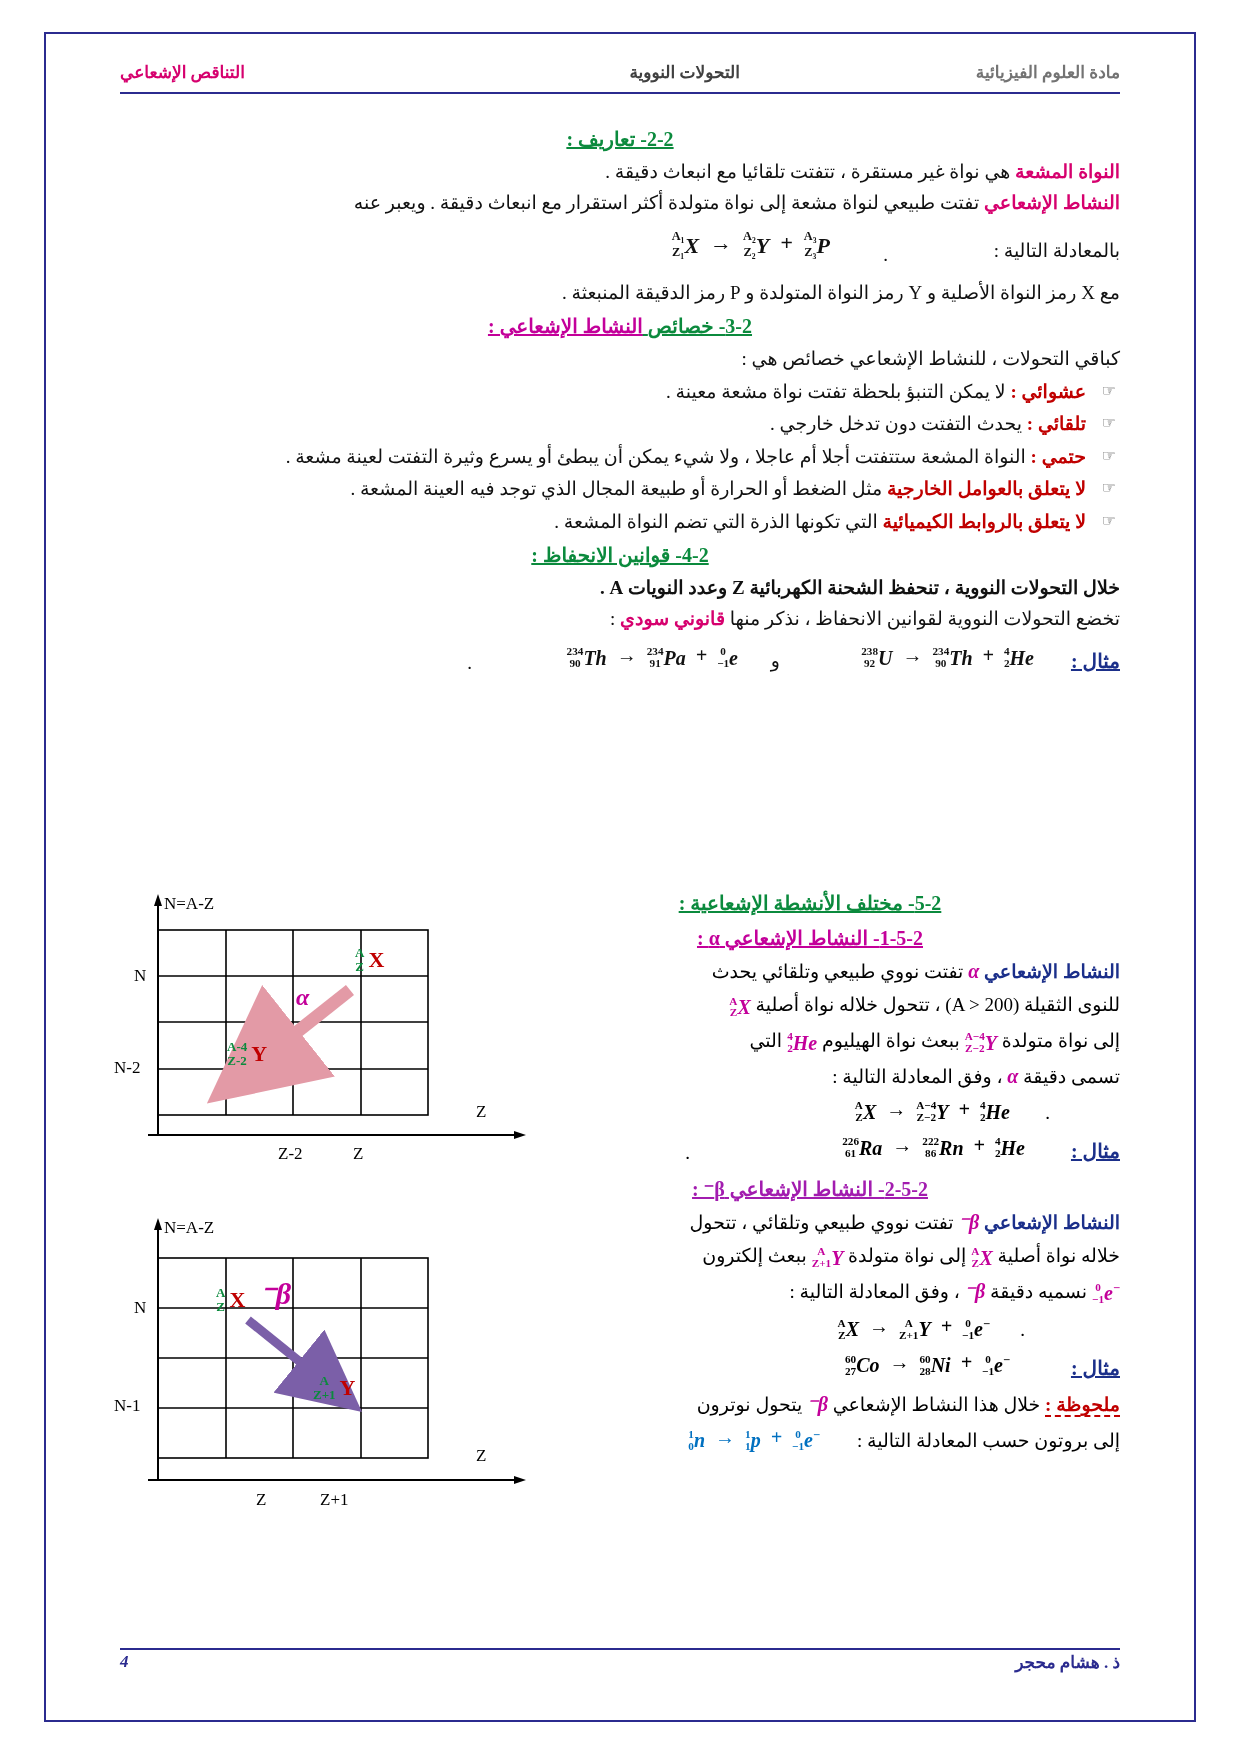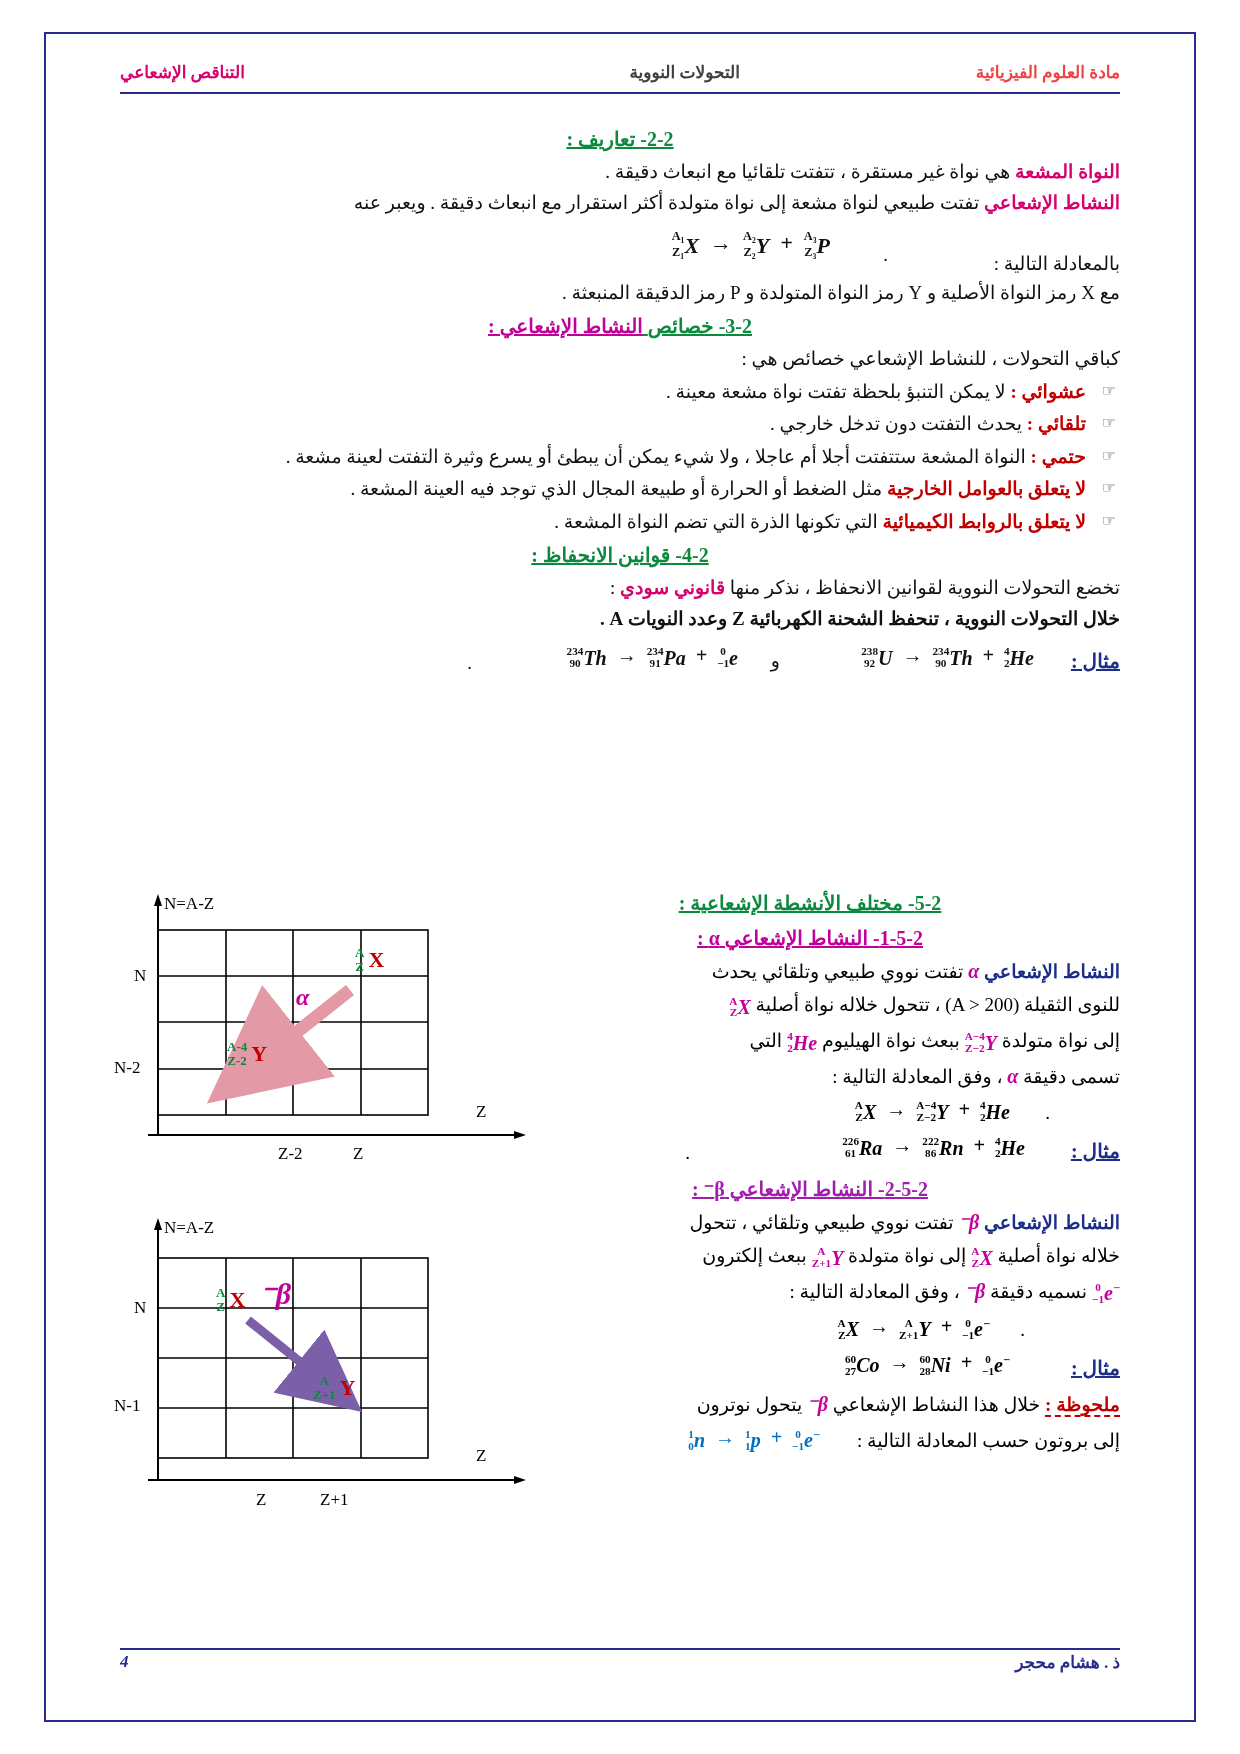--- a/index.html
+++ b/index.html
@@ -1,20 +1,20 @@
 <!DOCTYPE html>
 <html lang="ar" dir="rtl"><head>
 <meta charset="utf-8">
 <style>
   html,body{margin:0;padding:0;background:#fff;}
   body{width:1240px;height:1754px;font-family:"Liberation Serif", serif;}
   .page{position:relative;width:1240px;height:1754px;box-sizing:border-box;padding:0;}
   .border-outer{position:absolute;left:44px;top:32px;width:1152px;height:1690px;border:2px solid #2b2b8f;box-sizing:border-box;}
   .hdr{position:absolute;left:120px;top:62px;width:1000px;height:30px;direction:rtl;}
-  .hdr .h-right{position:absolute;right:0;top:0;color:#ef4444;font-weight:bold;font-size:17px;}
+  .hdr .h-right{position:absolute;right:0;top:0;color:#737373;font-weight:bold;font-size:17px;}
   .hdr .h-mid{position:absolute;right:380px;top:0;color:#404040;font-weight:bold;font-size:17px;}
   .hdr .h-left{position:absolute;left:0;top:0;color:#d6006e;font-weight:bold;font-size:17px;}
   .hdr-rule{position:absolute;left:120px;top:92px;width:1000px;height:2px;background:#2b2b8f;}
   .ftr-rule{position:absolute;left:120px;top:1648px;width:1000px;height:2px;background:#2b2b8f;}
   .ftr{position:absolute;left:120px;top:1652px;width:1000px;height:30px;direction:rtl;}
   .ftr .f-right{position:absolute;right:0;top:0;color:#2b2b8f;font-weight:bold;font-size:17px;}
   .ftr .f-left{position:absolute;left:0;top:0;color:#2b2b8f;font-weight:bold;font-style:italic;font-size:17px;}
 
   .content{position:absolute;right:120px;top:120px;width:1000px;direction:rtl;text-align:right;font-size:19px;line-height:1.55;color:#111;}
   .sec-head{color:#0b8a3d;font-weight:bold;text-decoration:underline;font-size:20px;margin-top:4px;text-align:center;}
@@ -65,21 +65,21 @@
       <span class="pink">النواة المشعة</span>
       <span>هي نواة غير مستقرة ، تتفتت تلقائيا مع انبعاث دقيقة .</span>
     </div>
 
     <div class="p">
       <span class="pink">النشاط الإشعاعي</span>
       <span>تفتت طبيعي لنواة مشعة إلى نواة متولدة أكثر استقرار مع انبعاث دقيقة . ويعبر عنه</span>
     </div>
 
     <div class="p" style="position:relative;height:56px;">
-      <span style="position:absolute;right:0;top:16px;margin-top:13px;">بالمعادلة التالية :</span>
+      <span style="position:absolute;right:0;top:16px;">بالمعادلة التالية :</span>
       <span class="math" style="position:absolute;right:290px;top:6px;direction:ltr;">
         <span class="nucwrap"><span class="idx">
               <span>A<sub>1</sub></span>
               <span>Z<sub>1</sub></span>
             </span><span class="sym">X</span></span>
         &nbsp;→&nbsp;
         <span class="nucwrap"><span class="idx">
               <span>A<sub>2</sub></span>
               <span>Z<sub>2</sub></span>
             </span><span class="sym">Y</span></span>
@@ -119,27 +119,27 @@
         <span>مثل الضغط أو الحرارة أو طبيعة المجال الذي توجد فيه العينة المشعة .</span>
       </li>
       <li><span class="bt">☞</span>
         <span class="red">لا يتعلق بالروابط الكيميائية</span>
         <span>التي تكونها الذرة التي تضم النواة المشعة .</span>
       </li>
     </ul>
 
     <div class="sec-head">4-2- قوانين الانحفاظ :</div>
 
+    <div class="p" style="font-weight:bold;">خلال التحولات النووية ، تنحفظ الشحنة الكهربائية Z وعدد النويات A .</div>
+
     <div class="p">
       <span>تخضع التحولات النووية لقوانين الانحفاظ ، نذكر منها</span>
       <span class="pink">قانوني سودي</span>
       <span>:</span>
     </div>
-
-    <div class="p" style="font-weight:bold;">خلال التحولات النووية ، تنحفظ الشحنة الكهربائية Z وعدد النويات A .</div>
 
     <div class="p" style="position:relative;height:46px;">
       <span class="navy ul" style="position:absolute;right:0;top:10px;font-size:20px;">مثال :</span>
       <span class="mathc" style="position:absolute;right:86px;top:4px;direction:ltr;">
         <span class="nucwrap"><span class="idx">
               <span>238</span>
               <span>92</span>
             </span><span class="sym">U</span></span>
         &nbsp;→&nbsp;
         <span class="nucwrap"><span class="idx">

